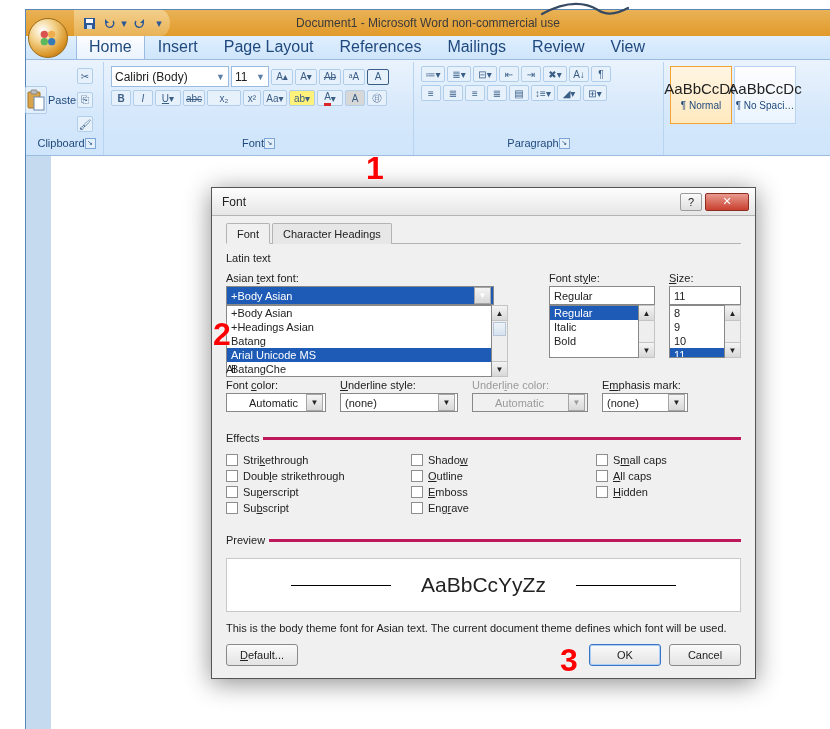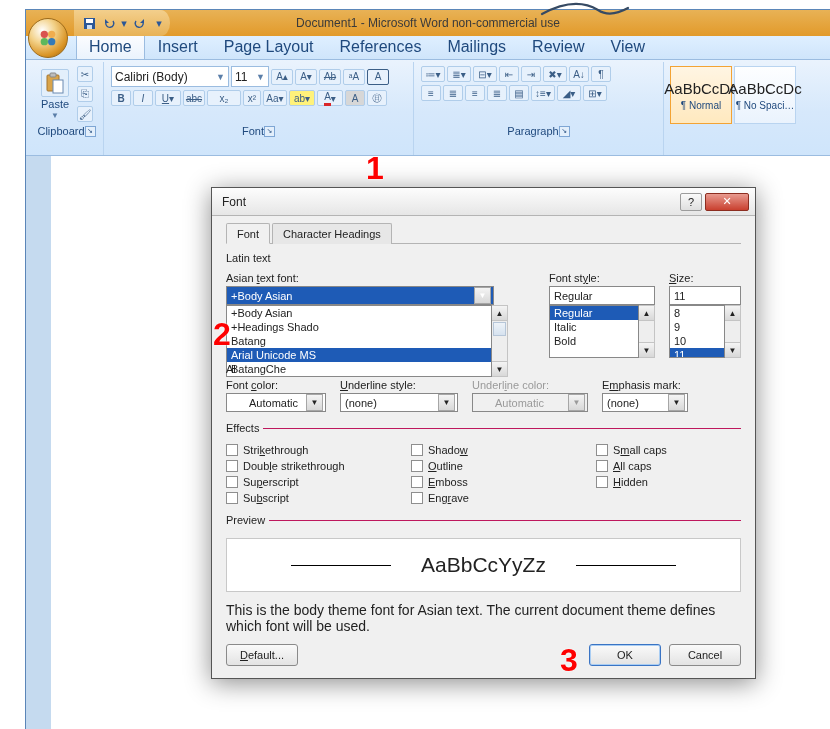--- a/index.html
+++ b/index.html
@@ -10,23 +10,23 @@
   .orb svg{width:22px;height:22px;}
   .qat { margin-left: 48px; height: 100%; display: flex; align-items: center; gap: 2px; padding: 0 6px; background: linear-gradient(#f3cf8c,#e8b256); border-radius: 0 10px 10px 0/0 14px 14px 0; }
   .qat .qbtn { width: 18px; height: 18px; display: flex; align-items: center; justify-content: center; color: #2b5797; font-size: 11px; }
   .title-text { position: absolute; left: 0; right: 0; text-align: center; pointer-events: none; color: #3a3a3a; }
   .tabstrip { height: 24px; background: linear-gradient(#dfefff,#cfe5fb); display: flex; align-items: flex-end; padding-left: 50px; border-bottom: 1px solid #9bbce0; }
   .tab { padding: 4px 12px 3px; font-size: 16px; color: #1f497d; cursor: default; border: 1px solid transparent; border-bottom: none; border-radius: 3px 3px 0 0; }
   .tab.active { background: linear-gradient(#fdfdff,#eaf3fd); border-color: #9bbce0; color: #1f497d; }
   .ribbon { background: linear-gradient(#eaf3fd,#d6e8fb 55%,#cfe5fb); border-bottom: 1px solid #9bbce0; display: flex; height: 96px; padding: 2px 4px 0; }
   .group { border-right: 1px solid #b9d4f0; padding: 2px 5px 0; display: flex; flex-direction: column; }
   .group-body { flex: 1; display: flex; }
-  .group-label { text-align: center; font-size: 11px; color: #1f497d; padding: 1px 0 18px; display:flex; align-items:center; justify-content:center; }
+  .group-label { text-align: center; font-size: 11px; color: #1f497d; padding: 1px 0 6px; display:flex; align-items:center; justify-content:center; }
   .group-label .launcher{width:11px;height:11px;border:1px solid #7ea6d4;display:inline-flex;align-items:center;justify-content:center;font-size:7px;color:#1f497d;background:#e3effb;}
-  .bigbtn { width: 40px; display: flex; flex-direction: column; align-items: center; justify-content: center; font-size: 11px; color: #1f497d; gap: 1px; }
+  .bigbtn { width: 40px; display: flex; flex-direction: row; align-items: center; justify-content: center; font-size: 11px; color: #1f497d; gap: 1px; }
   .bigbtn .ico { width: 28px; height: 28px; background:#e3effb;border:1px solid #b0cdea;border-radius:2px; display:flex;align-items:center;justify-content:center; }
   .minicol { display: flex; flex-direction: column; justify-content: space-around; padding: 0 2px; }
   .sq { width: 16px; height: 16px; border:1px solid #b0cdea; background:#e7f1fc; border-radius:2px; display:flex;align-items:center;justify-content:center;font-size:10px;color:#3b5e86;}
   .fontrow { display:flex;align-items:center;gap:2px;margin-bottom:3px;}
   .combo { height:21px;border:1px solid #9bbce0;background:#fff;display:flex;align-items:center;font-size:12px;padding:0 3px;color:#222;}
   .combo .dd{margin-left:auto;color:#5a7ea8;font-size:9px;padding-left:3px;}
   .style-tile{width:62px;height:58px;border:1px solid #b9d4f0;background:linear-gradient(#fdfeff,#eaf3fd);display:flex;flex-direction:column;align-items:center;justify-content:center;font-size:12px;margin:2px 1px 0;}
   .style-tile .sample{font-size:15px;color:#222;}
   .style-tile .name{font-size:10px;color:#1f497d;margin-top:3px;}
   .style-tile.active{border-color:#f3a334;background:linear-gradient(#fff5e3,#ffe9bf);}
@@ -50,29 +50,29 @@
   .combo2 .dd{margin-left:auto;width:17px;height:17px;background:linear-gradient(#f4f4f4,#d8d8d8);border:1px solid #a6a6a6;display:flex;align-items:center;justify-content:center;font-size:8px;}
   .combo2.sel{background:#1e5bb6;color:#fff;}
   .listbox{border:1px solid #888;background:#fff;overflow:hidden;}
   .listbox .item{padding:1px 4px;white-space:nowrap;}
   .listbox .item.hl{background:#1e5bb6;color:#fff;}
   .listbox-wrap{display:flex;}
   .scrollbar{width:16px;background:#eee;border:1px solid #c4c4c4;border-left:none;display:flex;flex-direction:column;}
   .scrollbar .sbtn{height:15px;background:linear-gradient(#f4f4f4,#d8d8d8);display:flex;align-items:center;justify-content:center;font-size:8px;border-bottom:1px solid #c4c4c4;}
   .scrollbar .sbtn:last-child{border-top:1px solid #c4c4c4;border-bottom:none;margin-top:auto;}
   .scrollbar .thumb{flex:1;}
-  fieldset{border:none;border-top:1px solid #be185d;margin:10px 0 0;padding:6px 0 0;}
+  fieldset{border:none;border-top:3px solid #be185d;margin:20px 0 0;padding:6px 0 0;}
   fieldset legend{padding:0 4px 0 0;}
   .fxgrid{display:grid;grid-template-columns:repeat(3,1fr);gap:4px 40px;margin-top:4px;}
   .chk{display:flex;align-items:center;gap:5px;}
   .chk .box{width:12px;height:12px;border:1px solid #8e8e8e;background:#fff;}
   .preview-box{border:1px solid #c8c8c8;height:54px;display:flex;align-items:center;justify-content:center;gap:30px;margin:6px 0;background:#fff;}
   .preview-box .line{width:100px;border-bottom:1px solid #000;}
   .preview-box .txt{font-size:21px;}
-  .desc{font-size:14px;margin:4px 0 10px;}
+  .desc{font-size:11px;margin:4px 0 10px;}
   .btnrow{display:flex;gap:8px;align-items:center;margin-top:8px;}
   .btn{min-width:72px;height:22px;border:1px solid #8a8a8a;background:linear-gradient(#fafafa,#e3e3e3);border-radius:3px;display:flex;align-items:center;justify-content:center;font-size:11px;}
   .btn.primary{border:1px solid #3a74c4;box-shadow:0 0 0 1px #a9cdf3 inset;margin-left:48px;}
   .accel{text-decoration:underline;}
   .annot{position:absolute;color:#fe0000;font:700 32px/1 Arial;z-index:200;text-shadow:0 0 2px #fff;}
   .swoosh{position:absolute; top:0; left:540px; width:90px; height:20px; z-index:5;}
   .disabled{color:#9a9a9a;}
 </style>
 </head>
 <body>
@@ -265,21 +265,21 @@
     <div class="row">
       <div class="col" style="flex:1">
         <div class="lbl">Asian <span class="accel">t</span>ext font:</div>
         <div class="combo2 sel" style="width:268px">
           <span>+Body Asian</span>
             <div class="dd">▼</div>
         </div>
         <div class="listbox-wrap" style="width:282px">
           <div class="listbox" style="flex:1">
             <div class="item">+Body Asian</div>
-            <div class="item">+Headings Shado</div>
+            <div class="item">+Headings Asian</div>
             <div class="item">Batang</div>
             <div class="item hl">Arial Unicode MS</div>
             <div class="item">BatangChe</div>
           </div>
           <div class="scrollbar">
             <div class="sbtn">▲</div>
             <div class="thumb" style="background:linear-gradient(#eef3f8,#d6e2ef);border:1px solid #b6c6d8;margin:1px;height:14px;flex:none"></div>
             <div style="flex:1"></div>
             <div class="sbtn">▼</div>
           </div>

